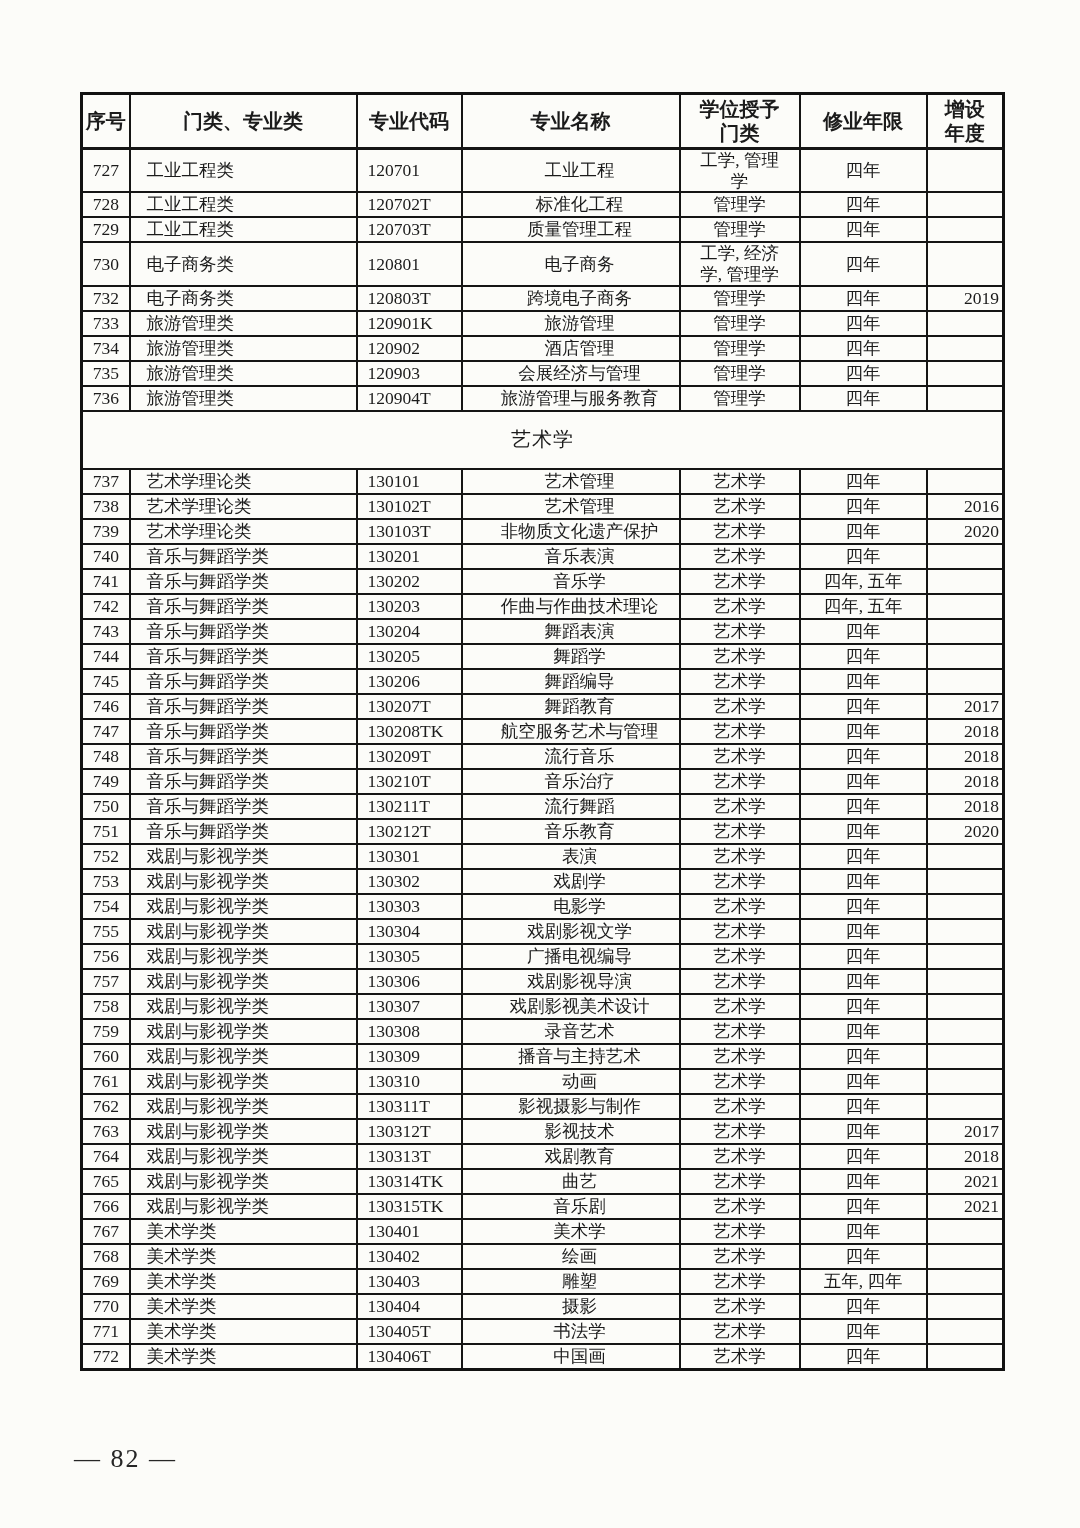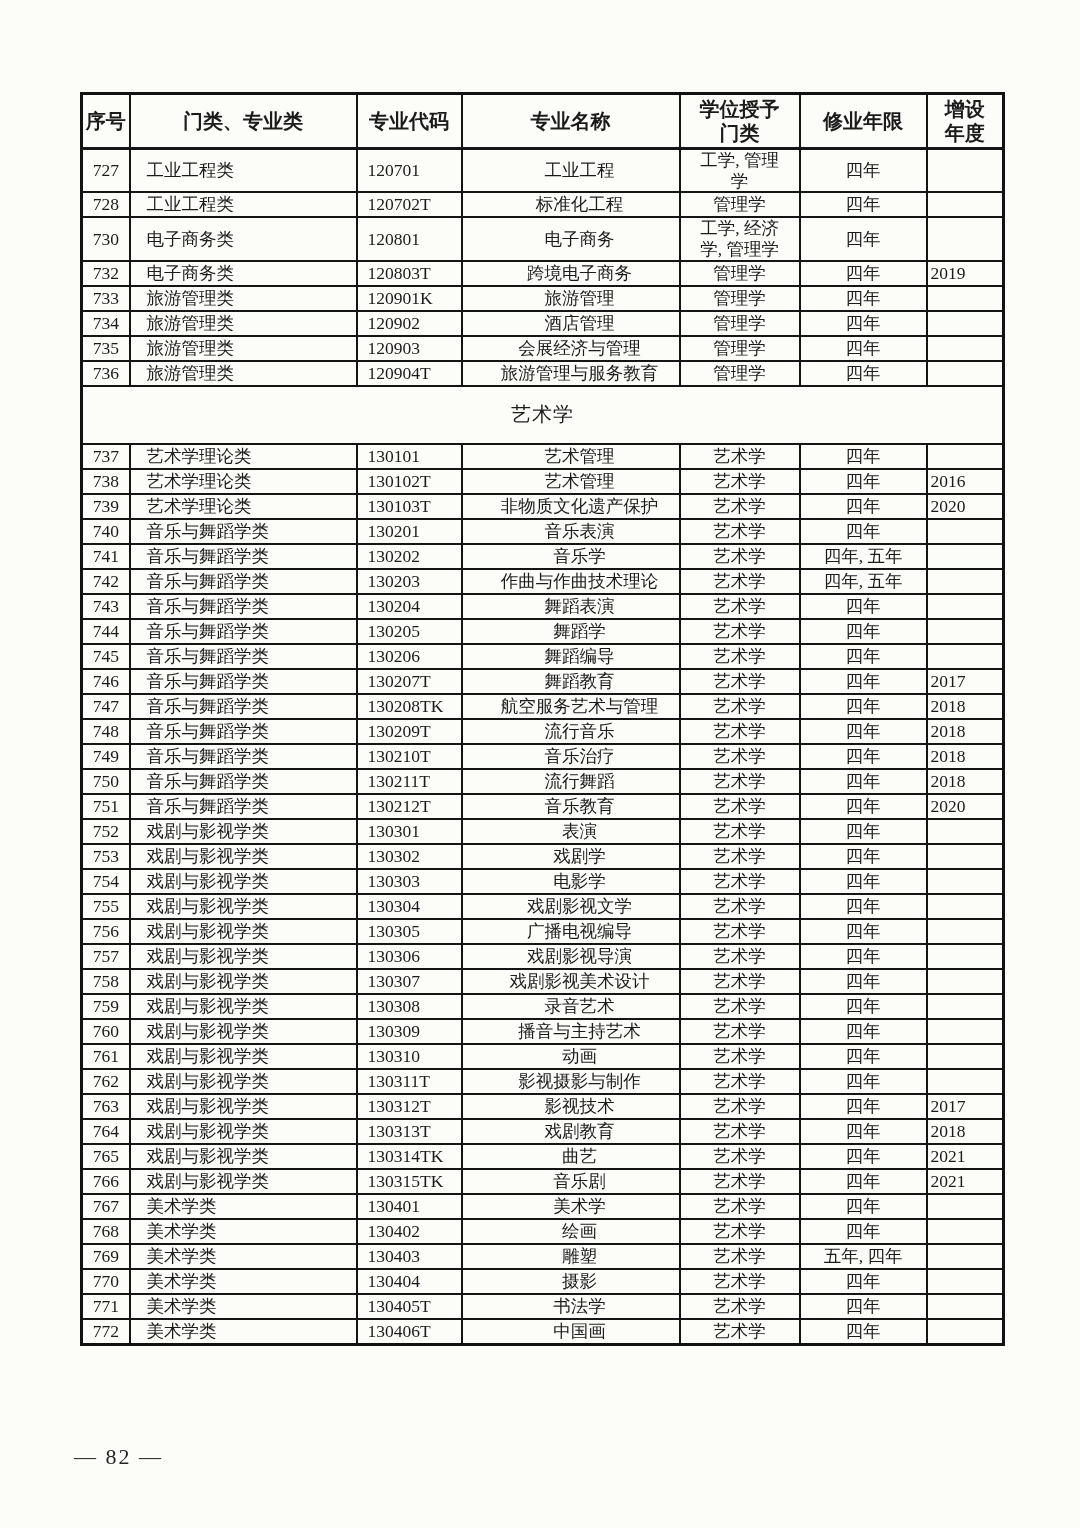--- a/index.html
+++ b/index.html
@@ -51,32 +51,32 @@
     padding: 0 3px;
     vertical-align: middle;
     white-space: pre-line;
   }
   .majors-table td.c0 { text-align: center; }
   .majors-table td.c1 { text-align: left; padding-left: 16px; }
   .majors-table td.c2 { text-align: left; padding-left: 10px; }
   .majors-table td.c3 { text-align: center; padding-left: 21px; }
   .majors-table td.c4 { text-align: center; margin-top: 13px; }
   .majors-table td.c5 { text-align: center; }
-  .majors-table td.c6 { text-align: left; }
+  .majors-table td.c6 { text-align: right; }
   .majors-table tr.section-row td {
     height: 56px;
     text-align: center;
     font-size: 20px;
     letter-spacing: 1px;
   }
   .page-number {
     position: absolute;
     left: 74px;
     top: 1444px;
-    font-size: 22px;
+    font-size: 26px;
     color: #262626;
     letter-spacing: 2px;
   }
 </style>
 </head>
 <body>
 
 <div class="page">
 
   <table class="majors-table">
@@ -116,20 +116,29 @@
         <tr>
           <td class="c0">728</td>
           <td class="c1">工业工程类</td>
           <td class="c2">120702T</td>
           <td class="c3">标准化工程</td>
           <td class="c4">管理学</td>
           <td class="c5">四年</td>
           <td class="c6"></td>
         </tr>
         <tr>
+          <td class="c0">729</td>
+          <td class="c1">工业工程类</td>
+          <td class="c2">120703T</td>
+          <td class="c3">质量管理工程</td>
+          <td class="c4">管理学</td>
+          <td class="c5">四年</td>
+          <td class="c6"></td>
+        </tr>
+        <tr>
           <td class="c0">730</td>
           <td class="c1">电子商务类</td>
           <td class="c2">120801</td>
           <td class="c3">电子商务</td>
           <td class="c4">工学, 经济
 学, 管理学</td>
           <td class="c5">四年</td>
           <td class="c6"></td>
         </tr>
         <tr>

